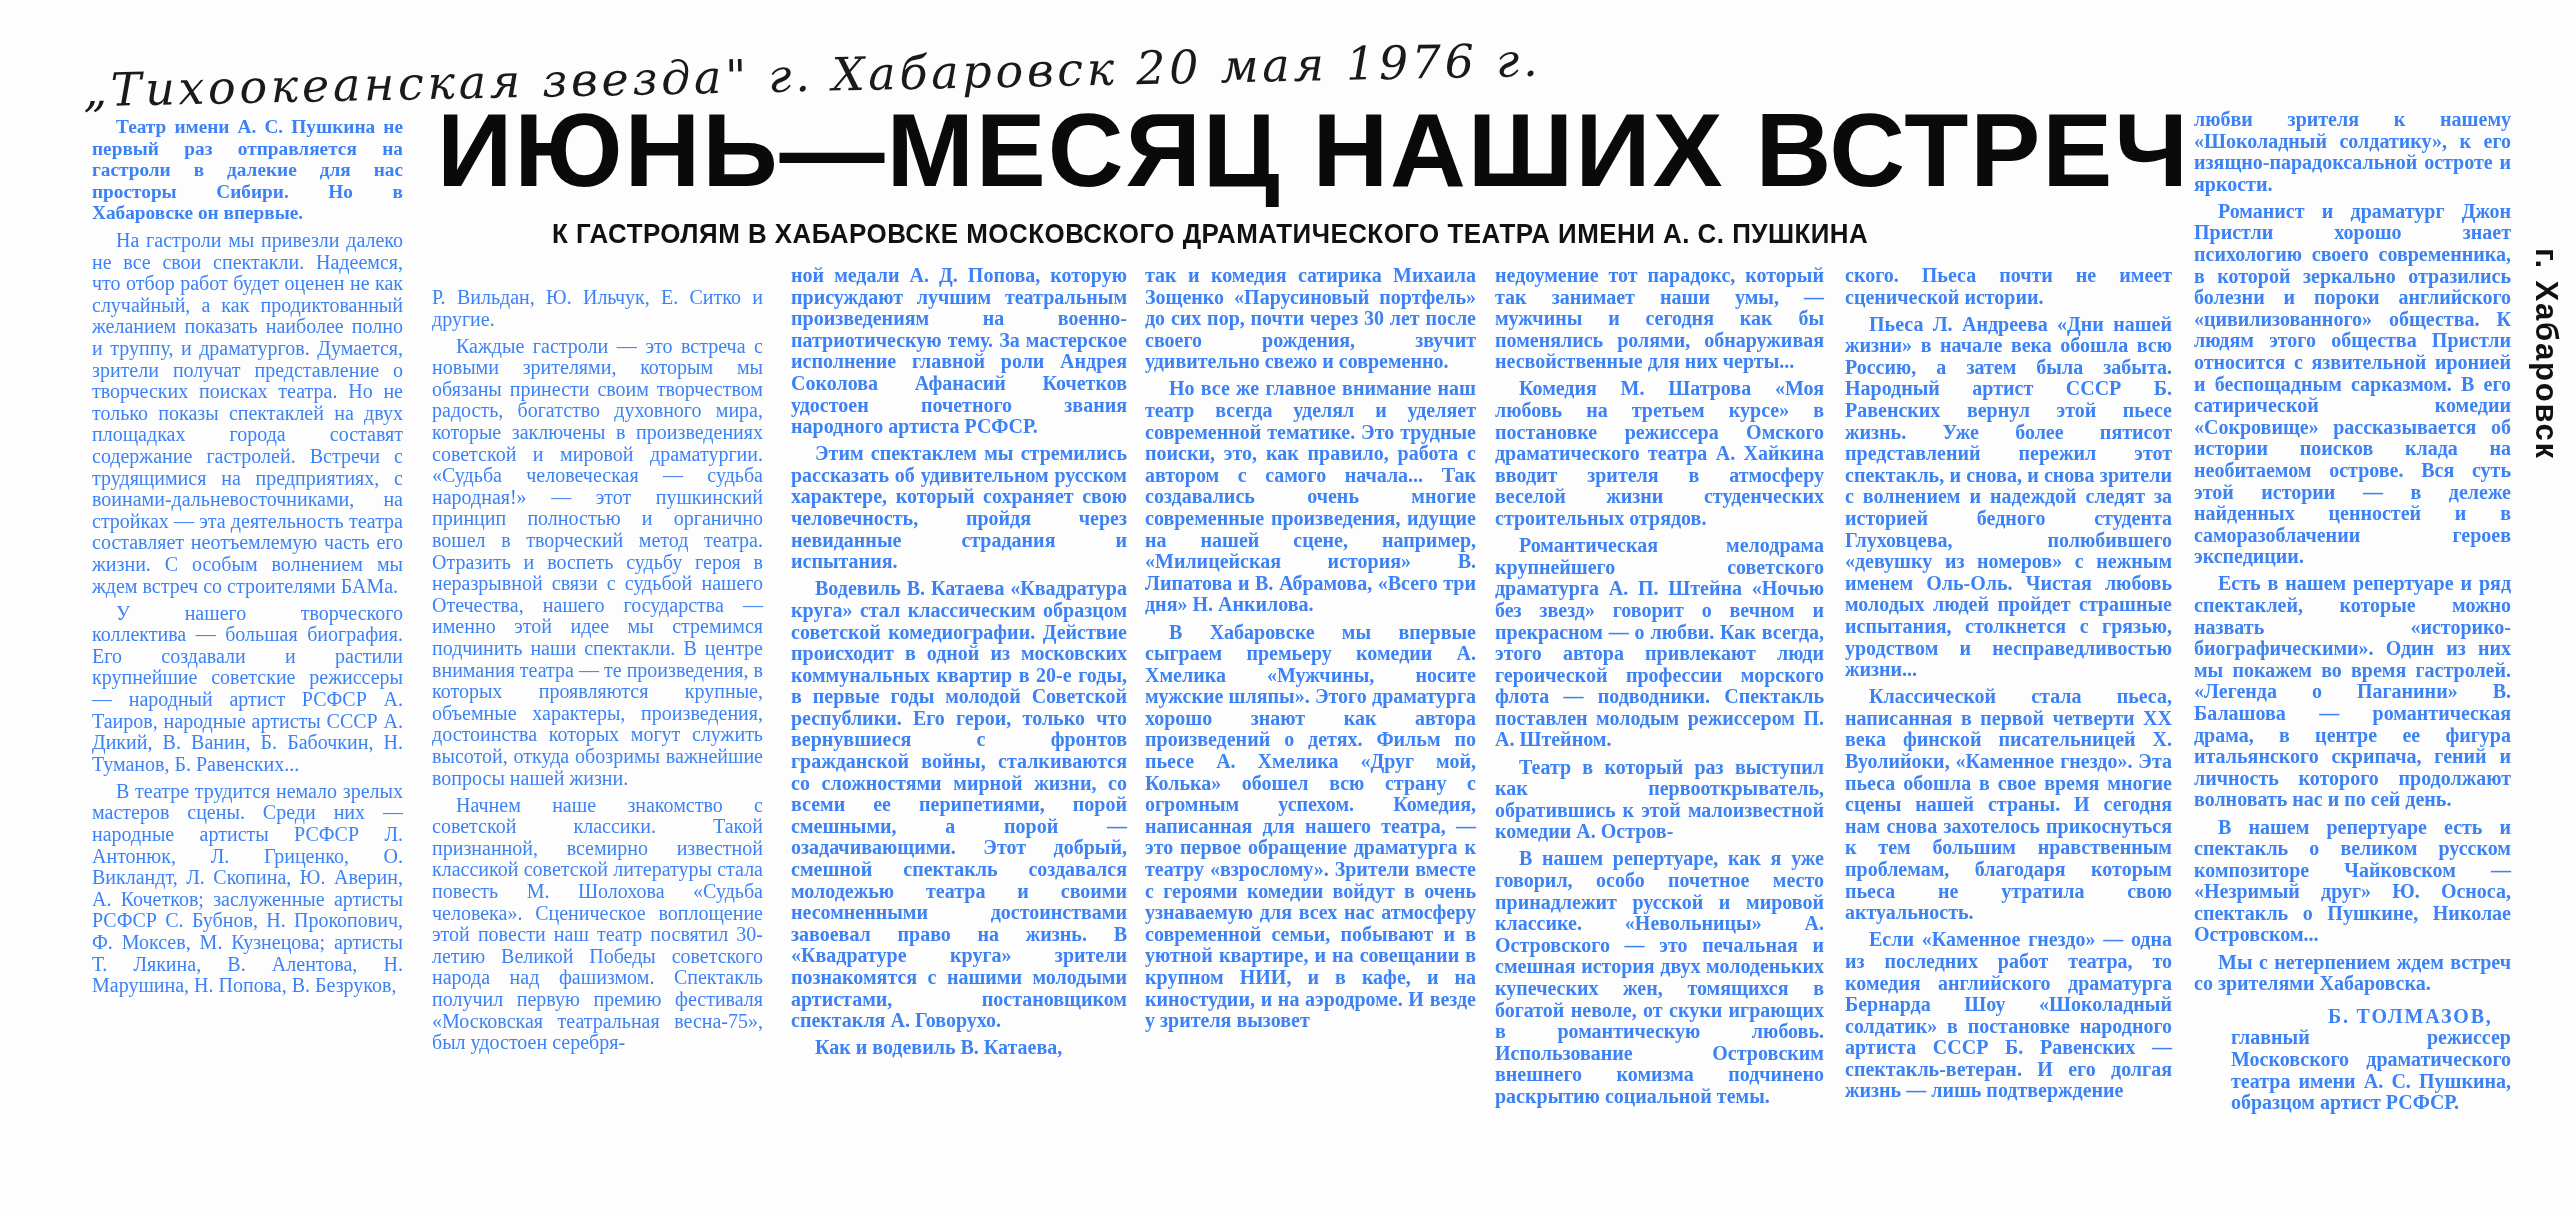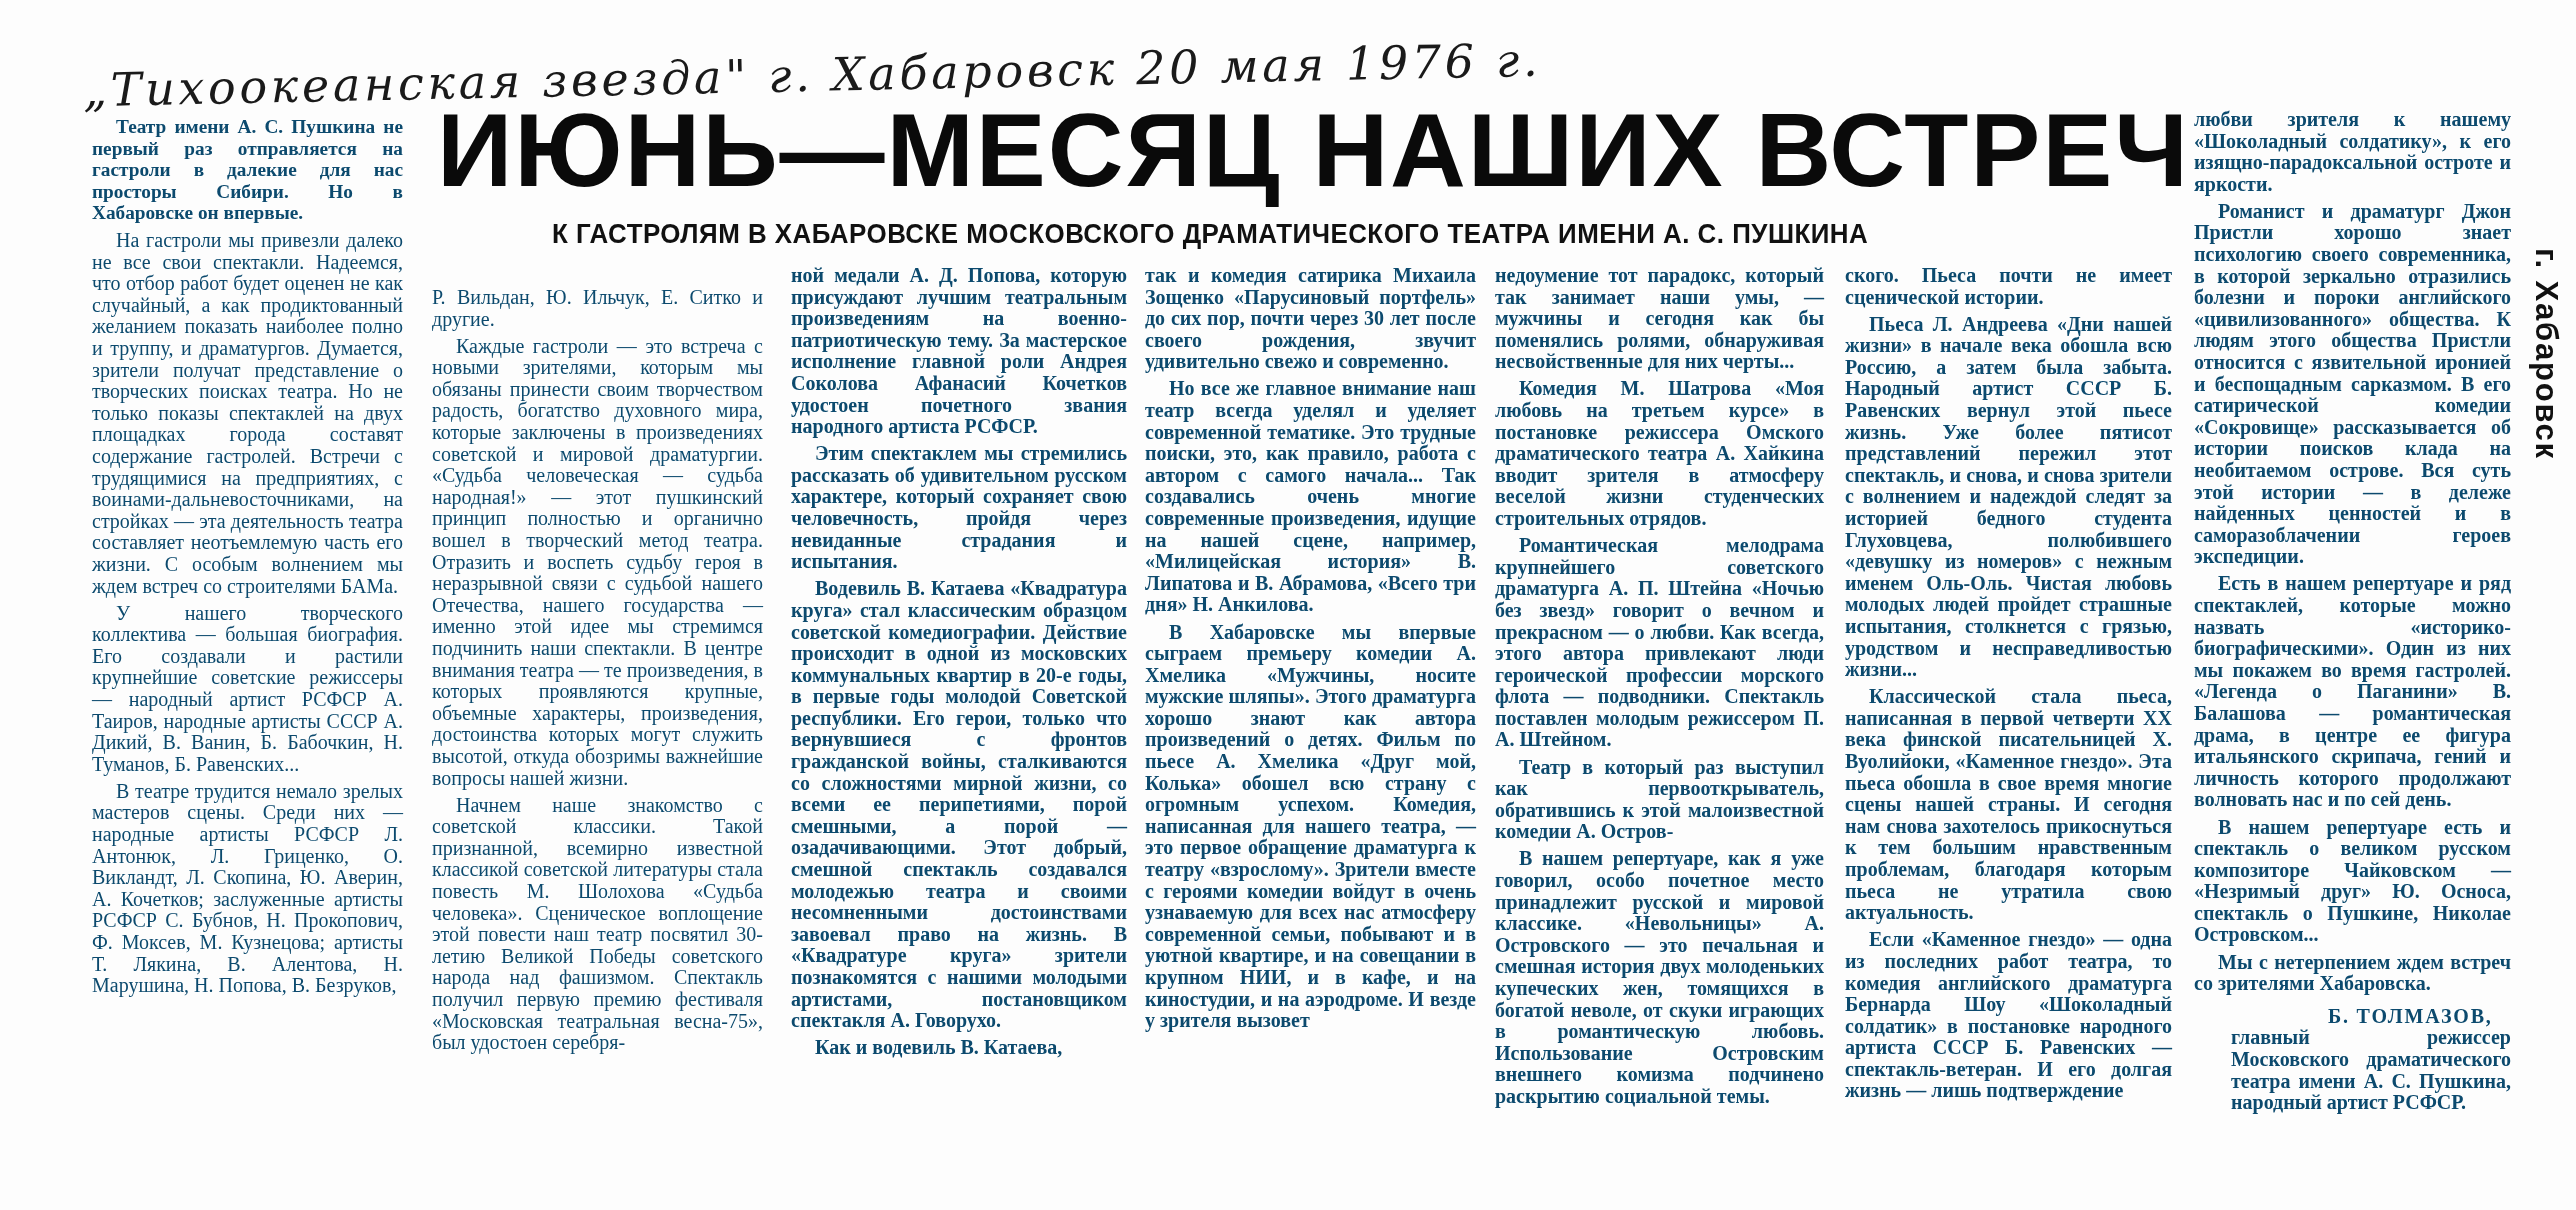--- a/index.html
+++ b/index.html
@@ -19,21 +19,21 @@
       white-space: nowrap;
     }
     .subhead {
       position: absolute; left: 552px; top: 219px; width: 1454px;
       font-family: "Liberation Sans", sans-serif; font-weight: 700;
       font-size: 27px; color: #111; letter-spacing: 0.5px; white-space: nowrap;
       transform: scaleX(0.96); transform-origin: left;
     }
     .col {
       position: absolute;
-      font-family: "Liberation Serif", serif; color: #0c4a6e;
+      font-family: "Liberation Serif", serif; color: #3b82f6;
       font-size: 20px; line-height: 21.6px; text-align: justify;
       hyphens: auto;
     }
     .col p { margin: 0 0 5.5px 0; text-indent: 24px; }
     .col p.noindent { text-indent: 0; }
     .c0 { left: 92px; width: 311px; }
     .c0.lead { top: 116px; font-weight: 700; font-size: 19.3px; }
     .c0.body { top: 230px; }
     .c1 { left: 432px; top: 287px; width: 331px; }
     .c2 { left: 791px; top: 265px; width: 336px; font-weight: 700; }
@@ -107,18 +107,18 @@
   </div>
 
   <div class="col c6">
     <p class="noindent">любви зрителя к нашему «Шоколадный солдатику», к его изящно-парадоксальной остроте и яркости.</p>
     <p>Романист и драматург Джон Пристли хорошо знает психологию своего современника, в которой зеркально отразились болезни и пороки английского «цивилизованного» общества. К людям этого общества Пристли относится с язвительной иронией и беспощадным сарказмом. В его сатирической комедии «Сокровище» рассказывается об истории поисков клада на необитаемом острове. Вся суть этой истории — в дележе найденных ценностей и в саморазоблачении героев экспедиции.</p>
     <p>Есть в нашем репертуаре и ряд спектаклей, которые можно назвать «историко-биографическими». Один из них мы покажем во время гастролей. «Легенда о Паганини» В. Балашова — романтическая драма, в центре ее фигура итальянского скрипача, гений и личность которого продолжают волновать нас и по сей день.</p>
     <p>В нашем репертуаре есть и спектакль о великом русском композиторе Чайковском — «Незримый друг» Ю. Осноса, спектакль о Пушкине, Николае Островском...</p>
     <p>Мы с нетерпением ждем встреч со зрителями Хабаровска.</p>
     <div class="signature">
       <span class="name">Б. ТОЛМАЗОВ,</span>
-      <span class="role">главный режиссер Московского драматического театра имени А. С. Пушкина, народный артист РСФСР.</span>
+      <span class="role">главный режиссер Московского драматического театра имени А. С. Пушкина, образцом артист РСФСР.</span>
     </div>
   </div>
 
 </div>
 
 
 </body></html>

